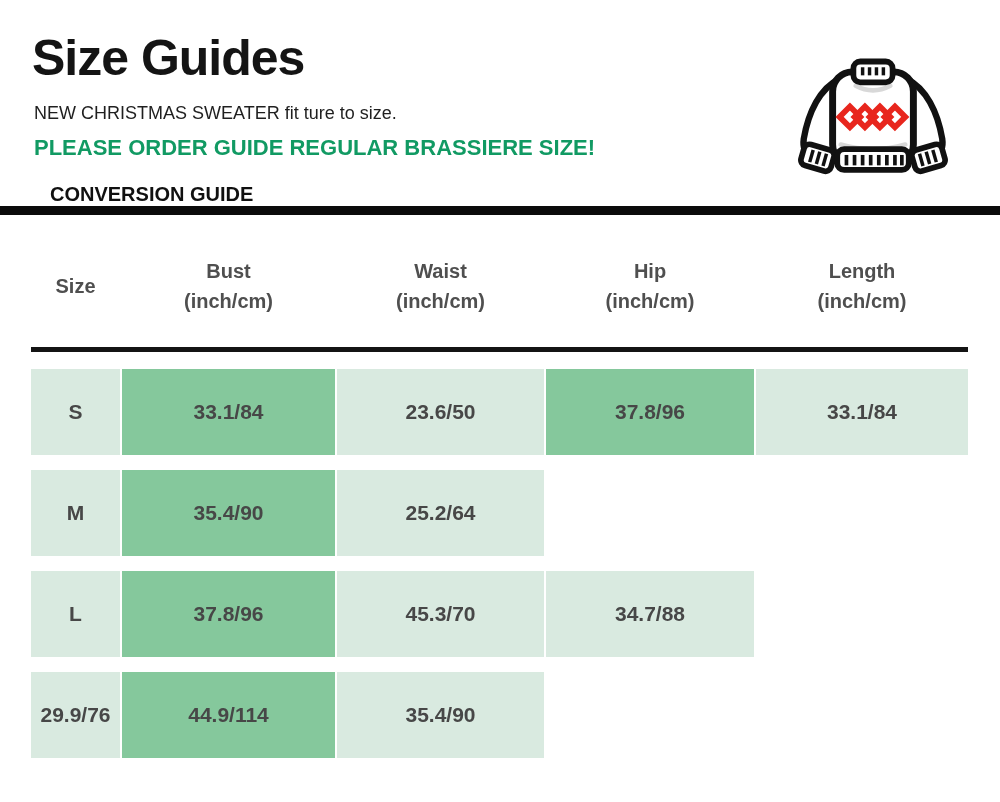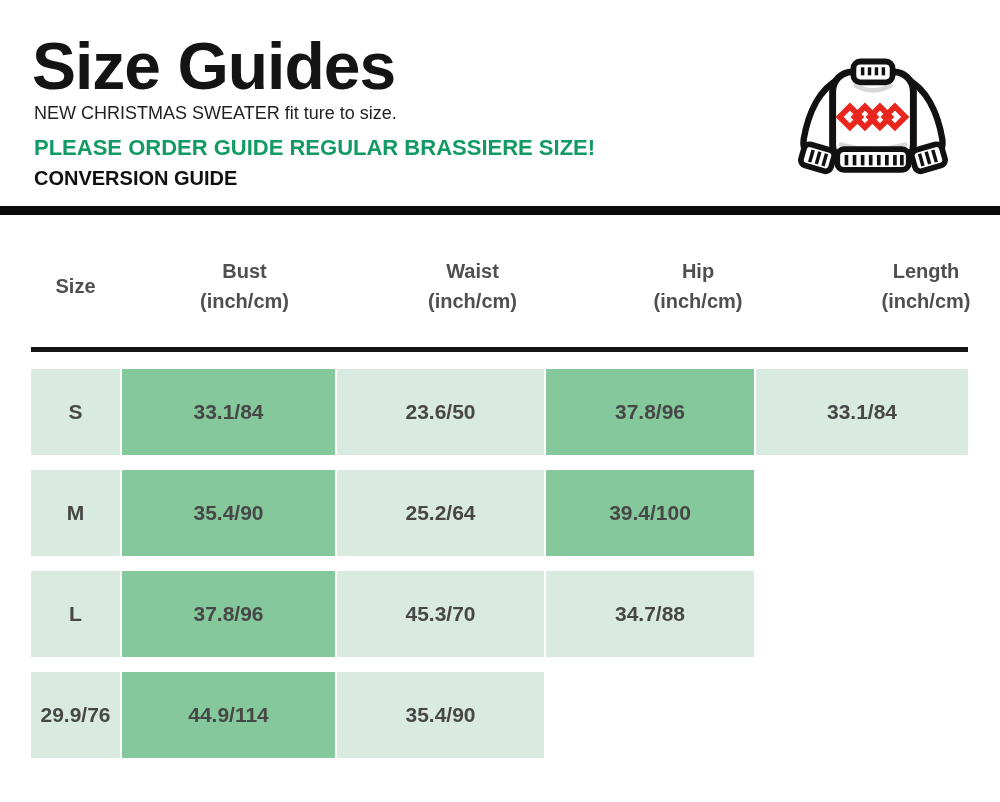--- a/index.html
+++ b/index.html
@@ -12,21 +12,21 @@
     height: 802px;
     position: relative;
     overflow: hidden;
     font-family: "Liberation Sans", sans-serif;
     color: #1a1a1a;
   }
   .page-title {
     position: absolute;
     left: 32px;
     top: 33px;
-    font-size: 66px;
+    font-size: 50px;
     line-height: 1.0;
     font-weight: bold;
     letter-spacing: -1px;
     color: #141414;
     margin: 0;
   }
   .subline-1 {
     position: absolute;
     left: 34px;
     top: 103px;
@@ -44,21 +44,21 @@
     color: #119a63;
     margin: 0;
   }
   .subline-3 {
     position: absolute;
     left: 34px;
     top: 167px;
     font-size: 20px;
     font-weight: bold;
     color: #101010;
-    margin: 0;
+    margin: 16px;
   }
   .sweater-icon-wrap {
     position: absolute;
     left: 798px;
     top: 58px;
     width: 150px;
     height: 120px;
   }
   .divider-bar {
     position: absolute;
@@ -69,21 +69,21 @@
     background: #0b0b0b;
   }
   .thead-grid {
     position: absolute;
     left: 31px;
     top: 248px;
     width: 937px;
     height: 76px;
     display: grid;
     grid-template-columns: 89px 213px 207px 208px 212px;
-    column-gap: 18px;
+    column-gap: 2px;
   }
   .hcell {
     display: flex;
     flex-direction: column;
     justify-content: center;
     align-items: center;
     text-align: center;
     font-size: 20px;
     line-height: 30px;
     font-weight: bold;
@@ -221,21 +221,20 @@
     <div class="cell light">S</div>
     <div class="cell dark">33.1/84</div>
     <div class="cell light">23.6/50</div>
     <div class="cell dark">37.8/96</div>
     <div class="cell light">33.1/84</div>
   </div>
   <div class="trow">
     <div class="cell light">M</div>
     <div class="cell dark">35.4/90</div>
     <div class="cell light">25.2/64</div>
-    <div class="cell dark">39.4/100</div>
   </div>
   <div class="trow">
     <div class="cell light">L</div>
     <div class="cell dark">37.8/96</div>
     <div class="cell light">45.3/70</div>
     <div class="cell light">34.7/88</div>
   </div>
   <div class="trow">
     <div class="cell light">29.9/76</div>
     <div class="cell dark">44.9/114</div>

